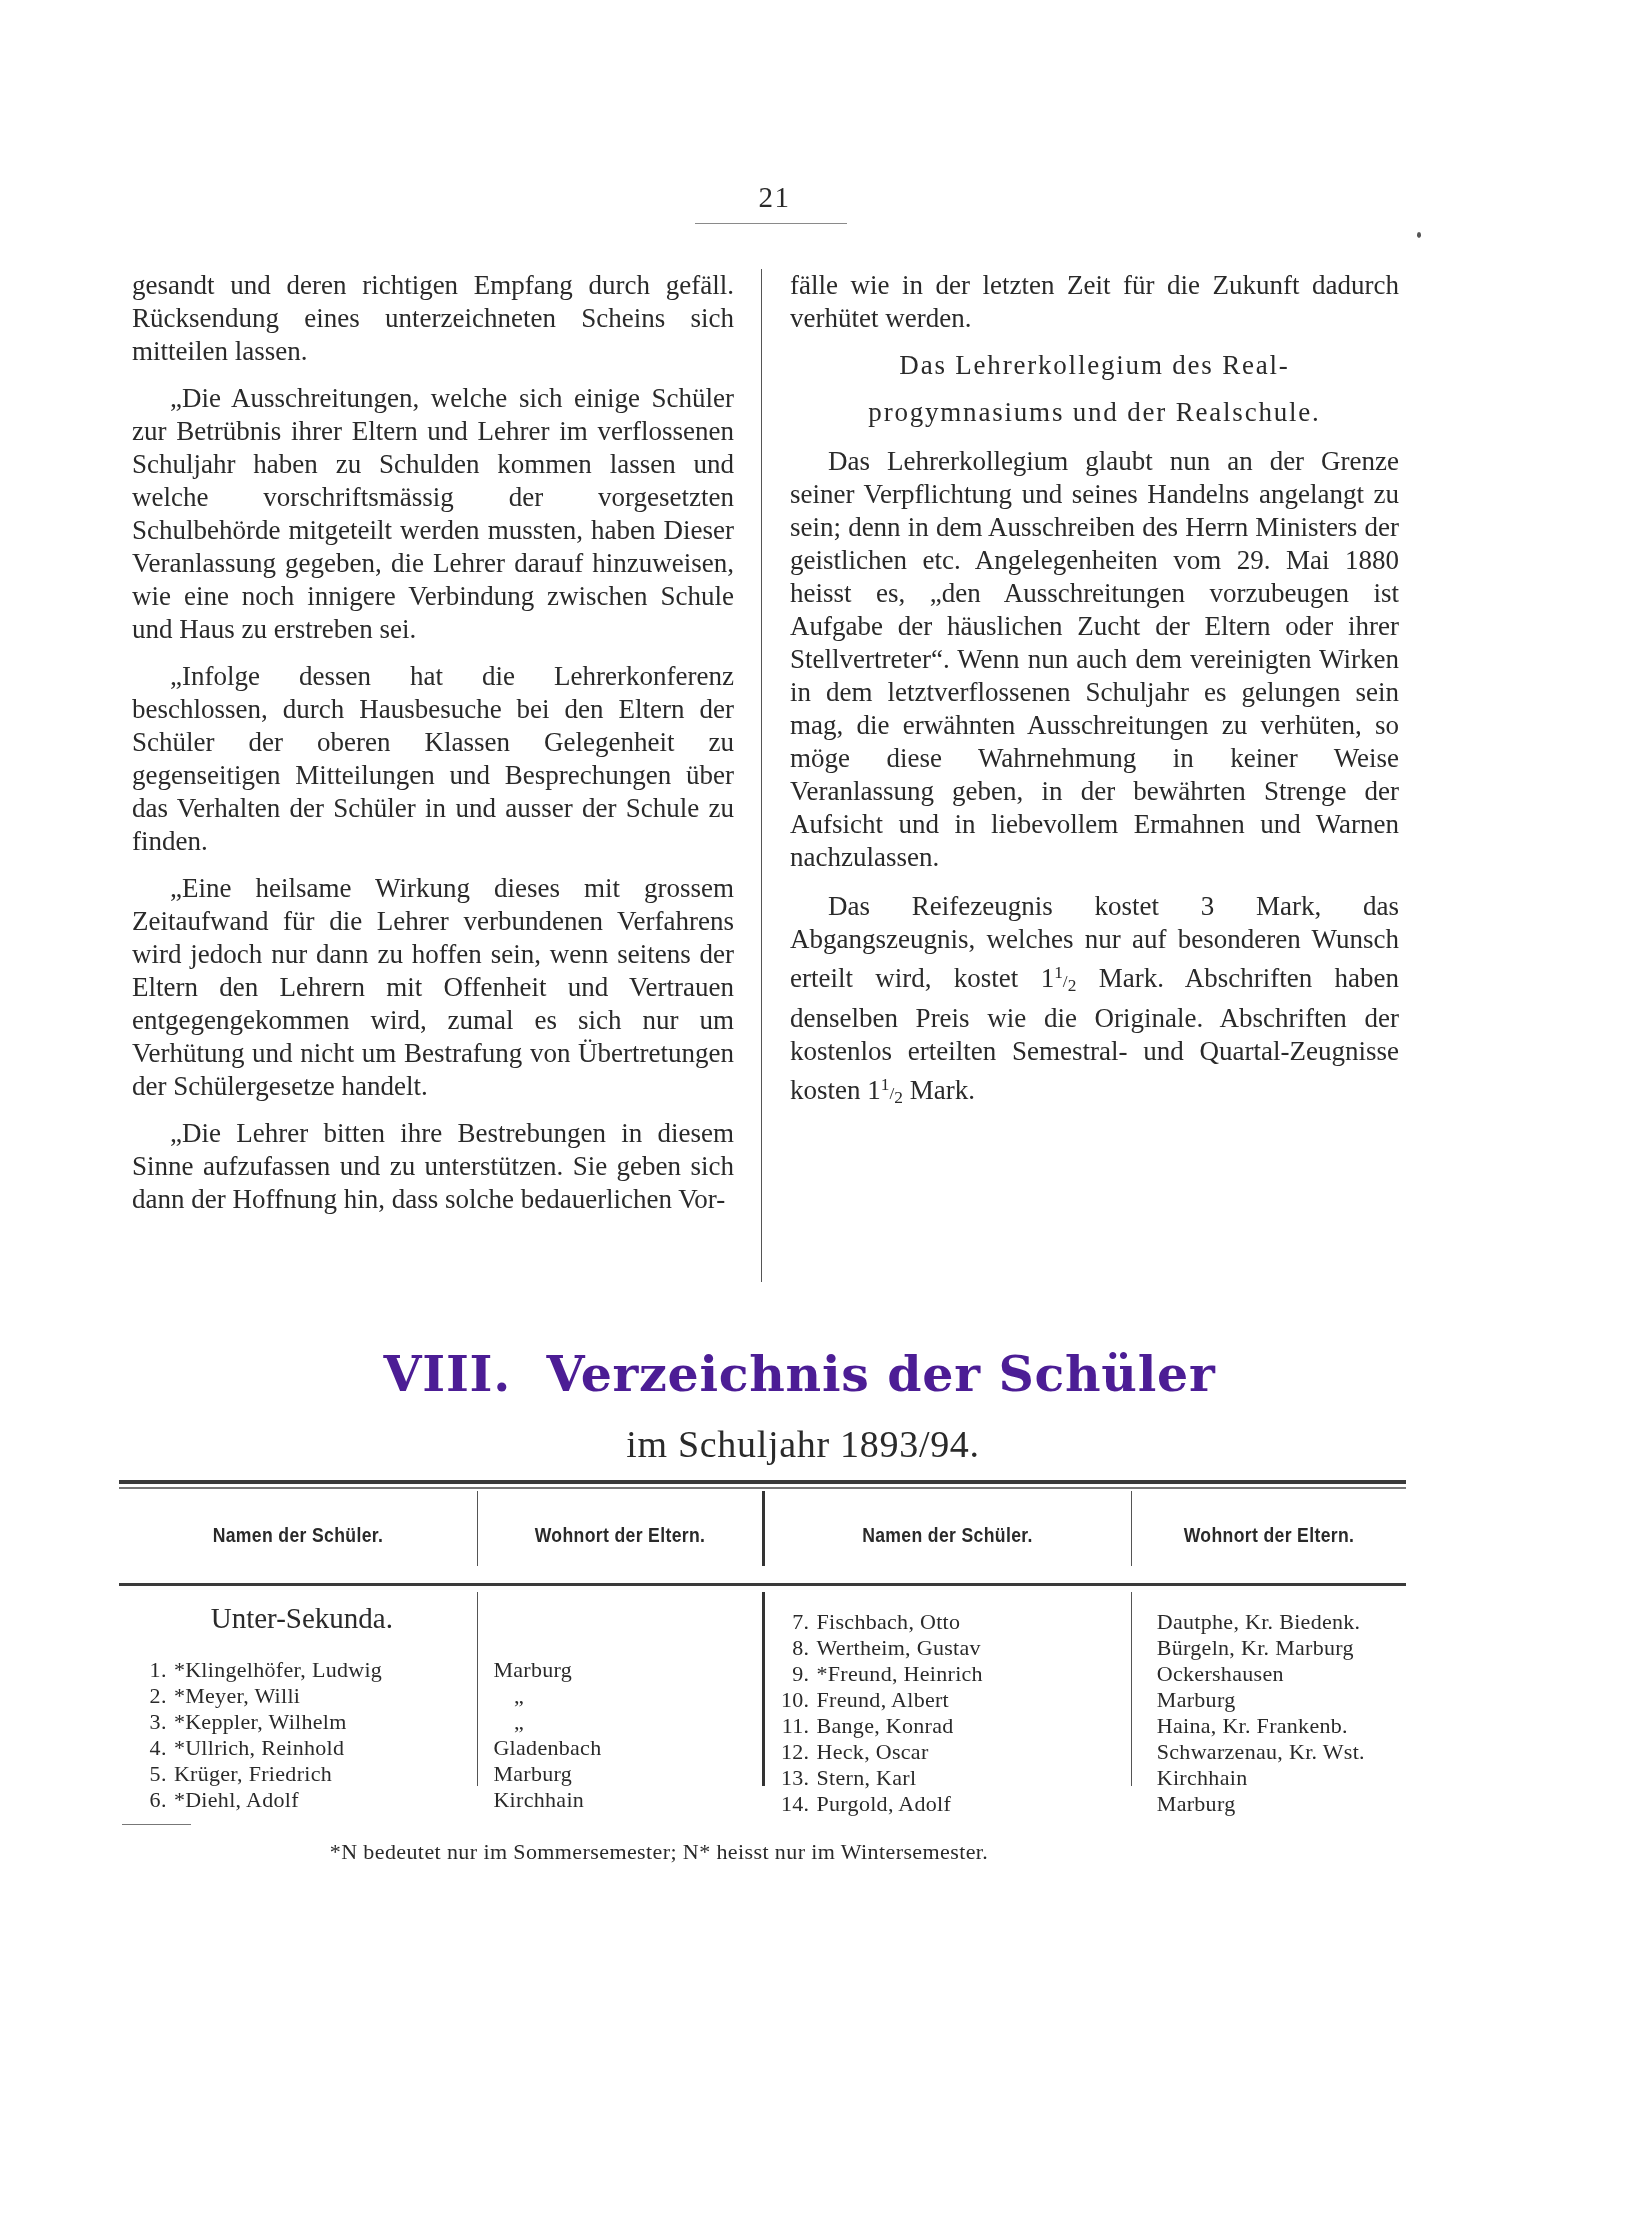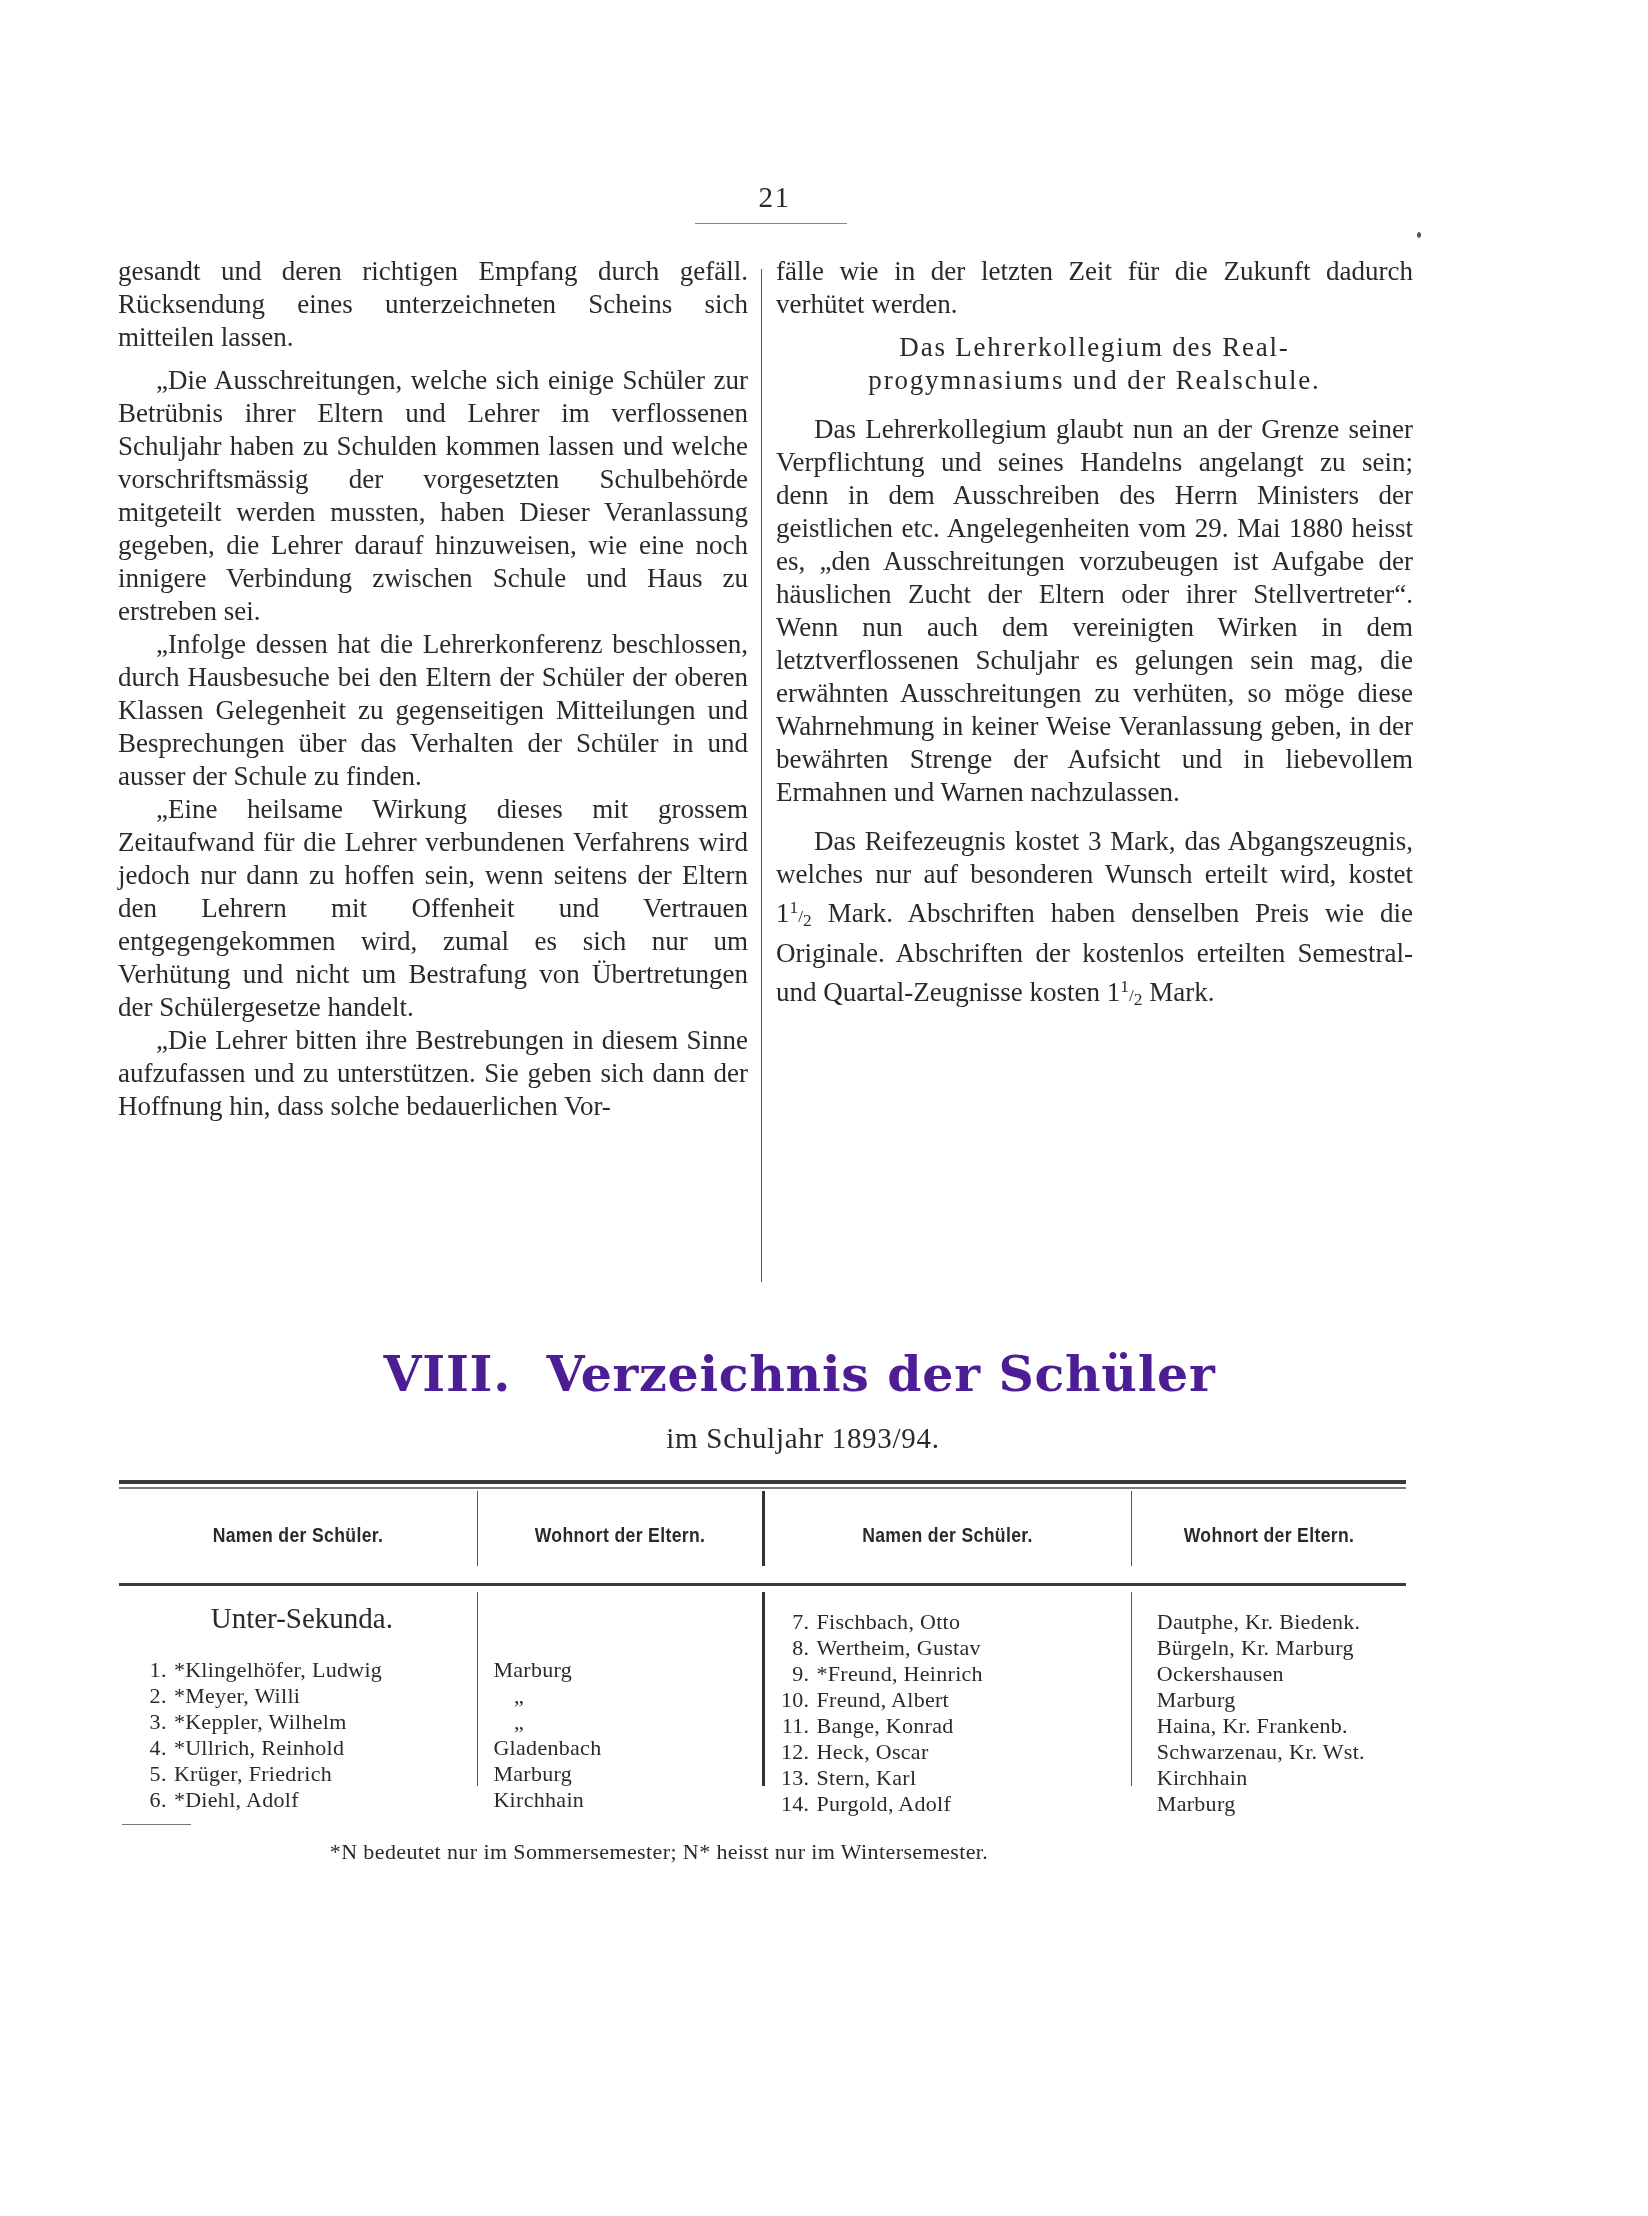--- a/index.html
+++ b/index.html
@@ -16,34 +16,34 @@
       position: absolute; left: 695px; top: 223px; width: 152px; height: 1.4px; background: #8a8a8a;
     }
     .speck { position: absolute; width: 4.3px; height: 5.8px; border-radius: 50%; background: #555; }
     .column {
       position: absolute; top: 255px; width: 630px;
       font-size: 27px; line-height: 33px;
     }
     .col-left { left: 118px; }
     .col-right { left: 776px; width: 637px; }
     .col-divider { position: absolute; left: 761px; top: 269px; width: 1.4px; height: 1013px; background: #555; }
-    .column p { margin: 0; text-align: justify; text-align-last: left; }
+    .column p { margin: 14px; text-align: justify; text-align-last: left; }
     .column p.indent { text-indent: 38px; }
     .column p.gap { margin-top: 10px; }
     .column .center { text-align: left; text-align-last: center; letter-spacing: 1.8px; }
     .frac { font-size: 17.4px; position: relative; }
     .frac sup { font-size: 17.4px; vertical-align: 8.7px; }
     .frac sub { font-size: 17.4px; vertical-align: -4.3px; }
     .section-heading {
       position: absolute; left: 318px; top: 1345px; width: 963px; text-align: center;
       font-family: "DejaVu Serif", serif; font-weight: bold; font-size: 49px; letter-spacing: 0.7px; color: #4c1d95;
     }
     .section-sub {
       position: absolute; left: 318px; top: 1422px; width: 970px; text-align: center;
-      font-size: 29px; letter-spacing: 0.7px;
+      font-size: 38px; letter-spacing: 0.7px;
     }
     .table-wrap { position: absolute; left: 119px; top: 1480px; width: 1287px; }
     .rule-thick { height: 3.6px; background: #3a3a3a; }
     .rule-thin { height: 1.4px; background: #777; margin-top: 3.6px; }
     .thead { display: flex; height: 94px; position: relative; }
     .th {
       display: flex; align-items: center; justify-content: center;
       font-family: "Liberation Sans", "DejaVu Sans", sans-serif; font-weight: bold; font-size: 20px;
       letter-spacing: 0.4px; color: #2a2a2a; transform: scaleX(0.88);
     }

